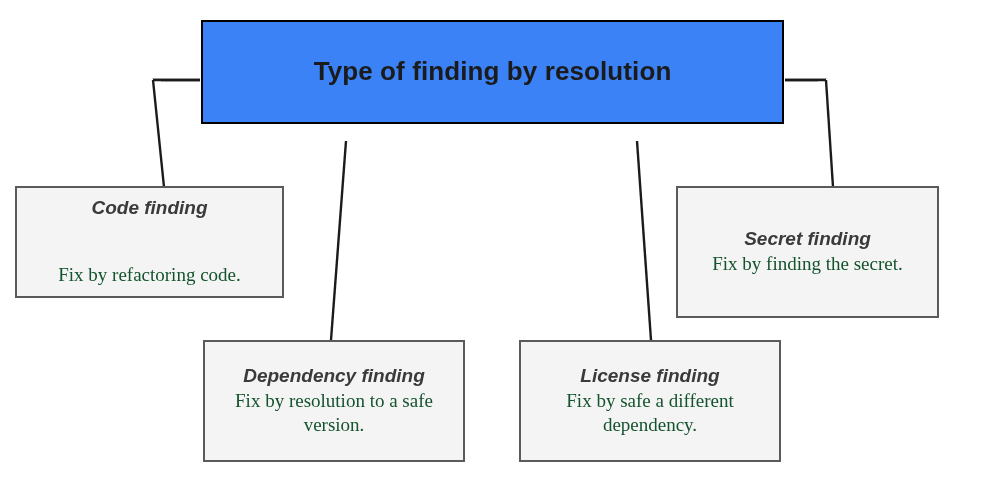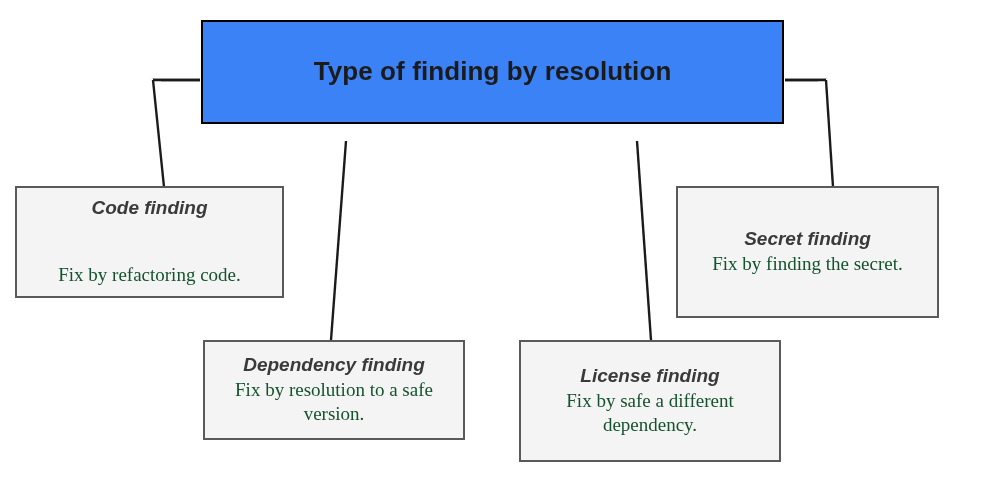--- a/index.html
+++ b/index.html
@@ -67,21 +67,21 @@
   .leaf-desc {
     font-size: 19px;
     font-weight: normal;
     font-style: normal;
     color: #14532d;
     line-height: 1.3;
     font-family: Liberation Serif, serif;
   }
   #node-code     { left: 15px;  top: 186px; width: 269px; height: 112px; gap: 42px; }
   #node-secret   { left: 676px; top: 186px; width: 263px; height: 132px; }
-  #node-dependency { left: 203px; top: 340px; width: 262px; height: 100px; }
+  #node-dependency { left: 203px; top: 340px; width: 262px; height: 122px; }
   #node-license  { left: 519px; top: 340px; width: 262px; height: 122px; }
 </style>
 </head>
 <body>
 
 <div id="diagram-canvas">
 
   <svg id="connector-layer" viewBox="0 0 982 482" width="982" height="482" xmlns="http://www.w3.org/2000/svg">
     <polyline points="200,80 153,80 153,186" fill="none" stroke="#1b1b1b" stroke-width="2.4" stroke-linejoin="miter" stroke-linecap="butt" transform="translate(0,0)"></polyline>
     <path d="M 153,80 L 163,186" fill="none" stroke="#ffffff" stroke-width="0"></path>

